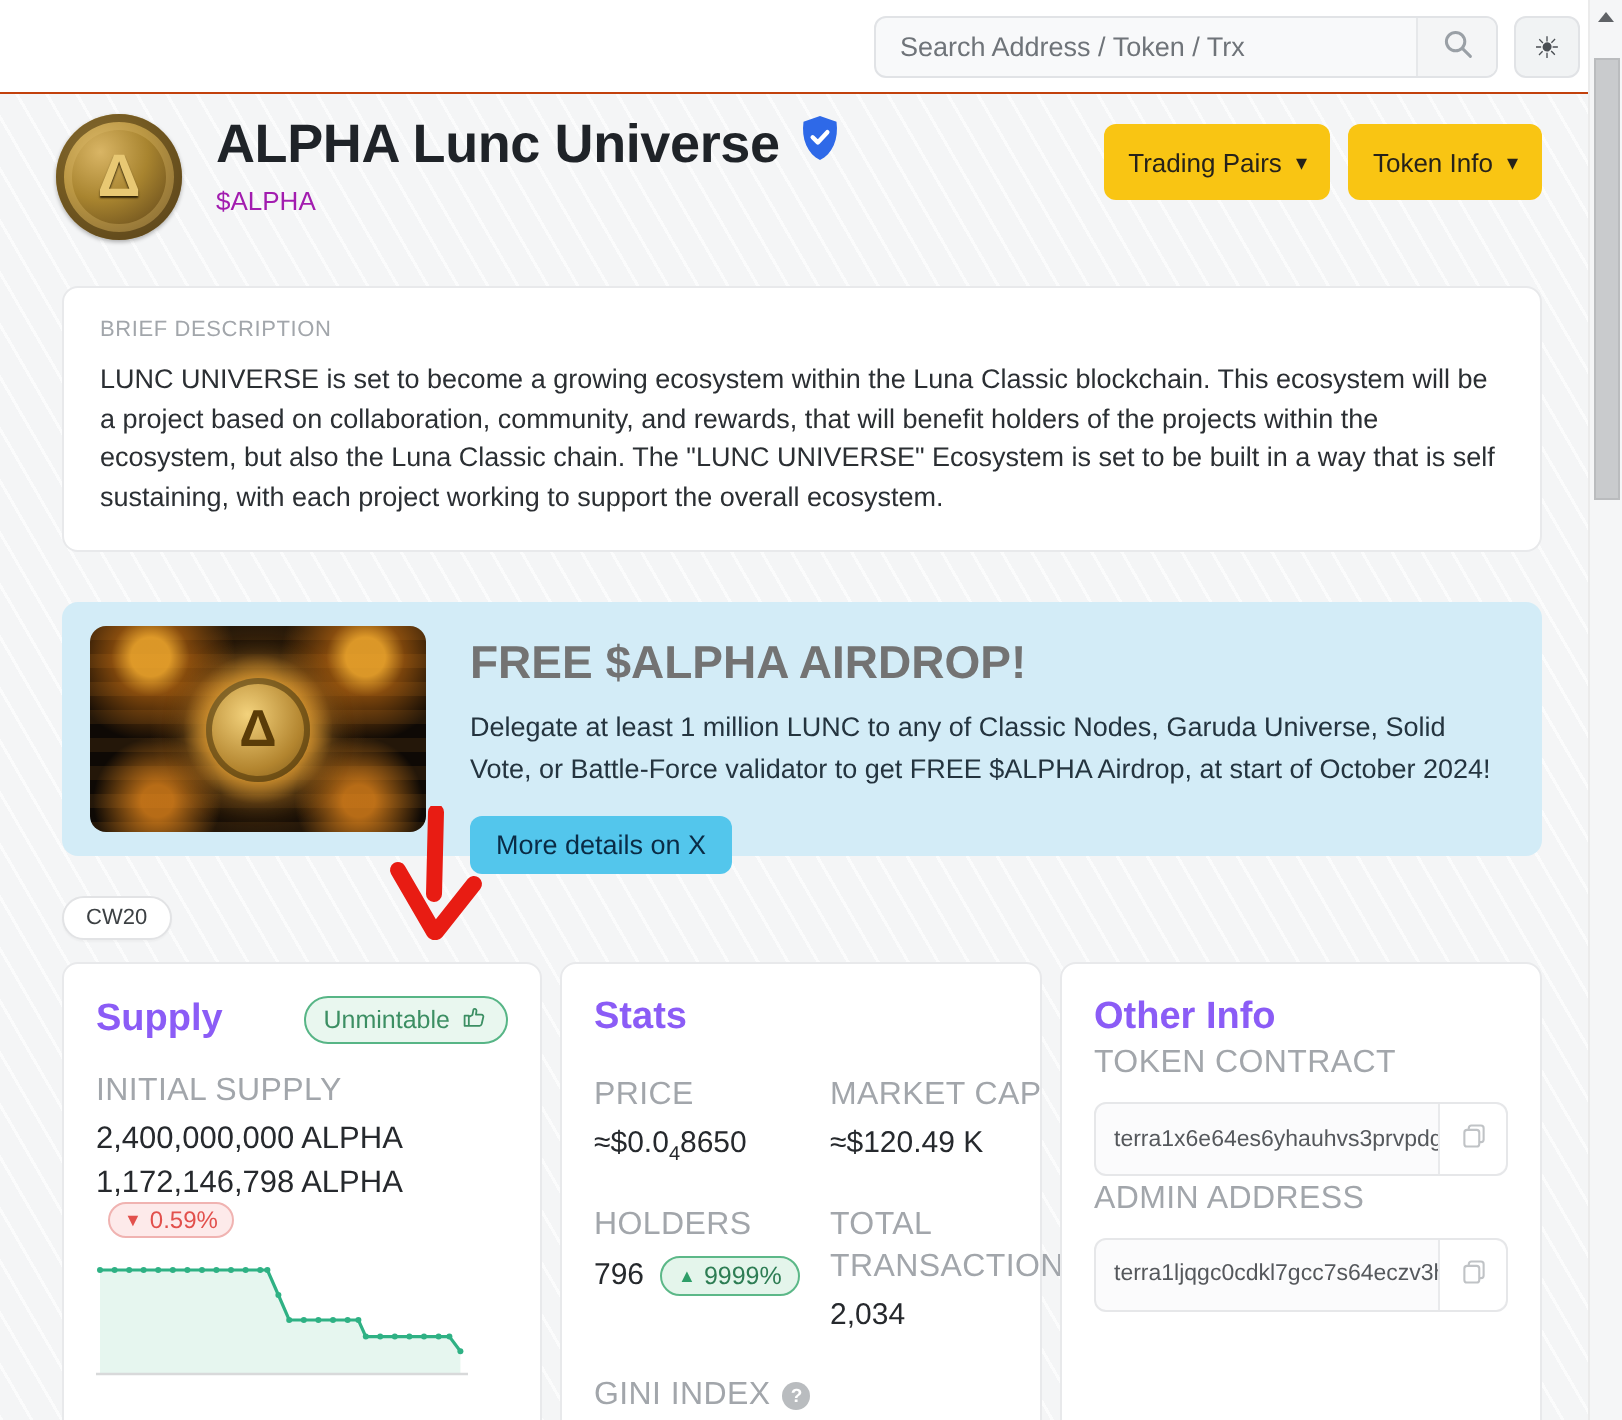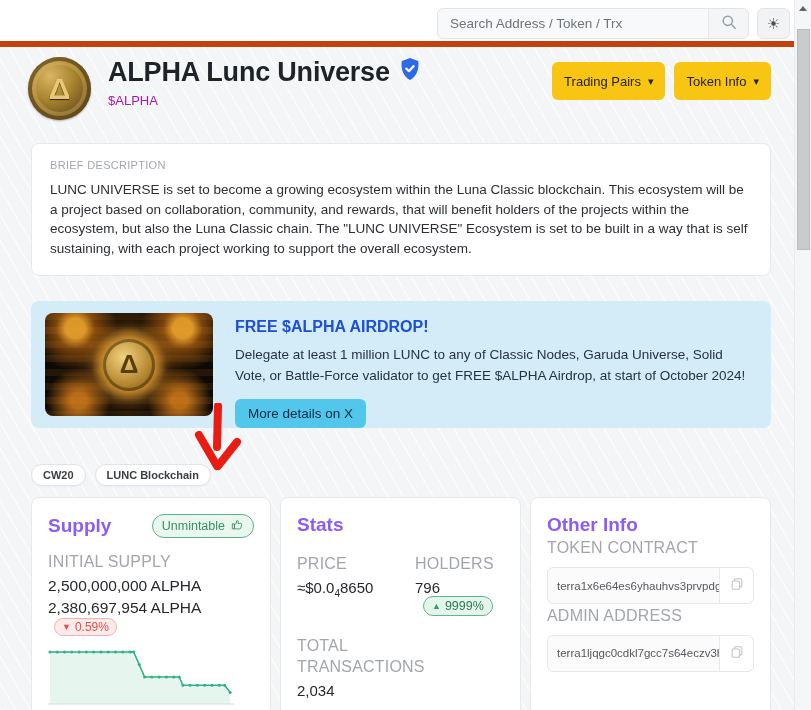--- a/index.html
+++ b/index.html
@@ -6,21 +6,21 @@
   html,body { width:811px; height:710px; overflow:hidden; }
   body {
     font-family:"Liberation Sans", sans-serif;
     background-color:#f4f5f6;
     background-image:repeating-linear-gradient(60deg, rgba(255,255,255,.65) 0px, rgba(255,255,255,.65) 1.5px, transparent 1.5px, transparent 13px);
     color:#25292e;
     position:relative;
   }
 
   
-  .topbar { position:absolute; top:0; left:0; right:17px; height:47px; background:#fff; border-bottom:6px solid #c2410c; z-index:3; }
+  .topbar { position:absolute; top:0; left:0; right:17px; height:47px; background:#fff; border-bottom:1px solid #c2410c; z-index:3; }
   .search-group { position:absolute; left:437px; top:8px; display:flex; height:31px; border:1px solid #e1e3e6; border-radius:6px; overflow:hidden; background:#f8f9fa; width:312px; }
   .search-input { flex:1; border:none; outline:none; background:transparent; padding:0 12px; font-size:13.5px; color:#3c4043; font-family:"Liberation Sans", sans-serif; }
   .search-input::placeholder { color:#6f7479; }
   .search-btn { width:40px; border:none; border-left:1px solid #e6e8ea; background:#f4f5f6; cursor:pointer; display:flex; align-items:center; justify-content:center; }
   .theme-btn { position:absolute; left:757px; top:8px; width:33px; height:31px; background:#f1f3f4; border:1px solid #e1e3e6; border-radius:6px; display:flex; align-items:center; justify-content:center; font-size:15px; color:#4a4e53; cursor:pointer; }
 
   
   .header-row { display:flex; align-items:flex-start; padding:57px 40px 0 28px; }
   .coin { width:63px; height:63px; border-radius:50%; flex:0 0 63px;
     background:radial-gradient(circle at 35% 30%, #d9b565 0%, #a8842f 40%, #6b4f1d 75%, #463308 100%);
@@ -46,27 +46,27 @@
     background:
       radial-gradient(circle at 18% 15%, rgba(255,176,46,.85) 0 6%, rgba(255,140,20,.45) 12%, transparent 26%),
       radial-gradient(circle at 82% 15%, rgba(255,176,46,.85) 0 6%, rgba(255,140,20,.45) 12%, transparent 26%),
       radial-gradient(circle at 20% 85%, rgba(255,150,30,.7) 0 5%, transparent 20%),
       radial-gradient(circle at 80% 85%, rgba(255,150,30,.7) 0 5%, transparent 20%),
       radial-gradient(circle at 50% 50%, rgba(250,200,90,.95) 0 14%, rgba(190,130,40,.85) 24%, rgba(90,55,15,.5) 38%, transparent 55%),
       repeating-linear-gradient(180deg, #241709 0 7px, #0e0905 7px 14px);
     display:flex; align-items:center; justify-content:center; }
   .banner-emblem { width:52px; height:52px; border-radius:50%; background:radial-gradient(circle at 40% 35%, #f3d27c, #b3852f 60%, #6e4c14); box-shadow:0 0 14px 6px rgba(255,180,60,.55), inset 0 0 0 3px rgba(80,55,10,.6); display:flex; align-items:center; justify-content:center; font-size:26px; font-weight:bold; color:#5a3c08; }
   .banner-body { padding-top:5px; }
-  .banner-title { font-size:16px; font-weight:bold; color:#1d4ed8; }
+  .banner-title { font-size:23px; font-weight:bold; color:#737373; }
   .banner-text { margin-top:9px; font-size:13.5px; line-height:1.5; color:#24343f; max-width:520px; }
   .banner-text .bold { font-weight:normal; }
   .banner-btn { margin-top:13px; display:inline-block; background:#53c6ec; color:#0a2b45; border:none; border-radius:6px; padding:7px 13px; font-size:13.5px; cursor:pointer; font-family:"Liberation Sans", sans-serif; }
 
   .tags-row { margin-top:20px; display:flex; gap:9px; }
-  .tag-pill { background:#fff; border:1px solid #e2e3e5; border-radius:999px; padding:4px 11px; font-size:11px; font-weight:bold; color:#3c4043; box-shadow:0 1px 1px rgba(0,0,0,.03);margin-top:16px; }
+  .tag-pill { background:#fff; border:1px solid #e2e3e5; border-radius:999px; padding:4px 11px; font-size:11px; font-weight:normal; color:#3c4043; box-shadow:0 1px 1px rgba(0,0,0,.03); }
 
   .cards-row { margin-top:11px; display:flex; gap:9px; align-items:stretch; }
   .info-card { padding:16px; }
   .supply-card { width:240px; flex:0 0 240px; }
   .stats-card  { width:241px; flex:0 0 241px; }
   .other-card  { width:241px; flex:0 0 241px; }
   .card-title-row { display:flex; justify-content:space-between; align-items:center; }
   .card-title { font-size:19px; font-weight:bold; color:#8b5cf6; }
 
   .badge-green { display:inline-flex; align-items:center; gap:6px; background:#e9f7ef; border:1px solid #57b586; color:#3c8f63; border-radius:999px; padding:3px 9px; font-size:12.5px; }
@@ -161,41 +161,40 @@
     </div>
     <div class="banner-body">
       <div class="banner-title">FREE $ALPHA AIRDROP!</div>
       <div class="banner-text"><span>Delegate at least 1 million LUNC to any of </span><span class="bold">Classic Nodes</span><span>, </span><span class="bold">Garuda Universe</span><span>, </span><span class="bold">Solid Vote</span><span>, or </span><span class="bold">Battle-Force</span><span> validator to get </span><span class="bold">FREE</span><span> $ALPHA Airdrop, at start of October 2024!</span></div>
       <button class="banner-btn">More details on X</button>
     </div>
   </div>
 
   <div class="tags-row">
     <span class="tag-pill">CW20</span>
-    <span class="tag-pill">LUNC Blockchain</span>
   </div>
 
   <div class="cards-row">
 
     <div class="card info-card supply-card">
       <div class="card-title-row">
         <div class="card-title">Supply</div>
         <span class="badge-green">
           <span>Unmintable</span>
           <span>
             <svg width="13" height="13" viewBox="0 0 16 16">
                 <path d="M1.6 7.2h2.6v6.2H1.6z M4.2 12.6V8l2.2-1.2.6-3.2c.2-1 2-.7 1.9.6l-.3 2.4h3.4c.8 0 1.3.7 1.1 1.4l-1 4.3c-.2.6-.7 1.1-1.3 1.1H4.2z" fill="none" stroke="#3c8f63" stroke-width="1.1" stroke-linejoin="round"></path>
               </svg>
           </span>
         </span>
       </div>
       <div class="stat-label">INITIAL SUPPLY</div>
-      <div class="stat-value supply-value">2,500,000,000 ALPHA</div>
+      <div class="stat-value supply-value">2,400,000,000 ALPHA</div>
       <div class="stat-value supply-value">
-        <span>2,380,697,954 ALPHA</span><span class="pill-red">
+        <span>1,172,146,798 ALPHA</span><span class="pill-red">
             <span class="tri">▼</span>
             <span>0.59%</span>
           </span>
       </div>
       <div class="spark-wrap">
         <svg width="186" height="64" viewBox="0 0 186 64">
             <path d="M2,58 L2.0,6.0 L9.3,6.0 L16.6,6.0 L23.8,6.0 L31.1,6.0 L38.4,6.0 L45.7,6.0 L53.0,6.0 L60.2,6.0 L67.5,6.0 L74.8,6.0 L82.1,6.0 L85.7,6.0 L91.2,18.5 L96.6,31.0 L103.9,31.0 L111.2,31.0 L118.5,31.0 L125.8,31.0 L131.2,31.0 L134.9,39.3 L142.1,39.3 L149.4,39.3 L156.7,39.3 L164.0,39.3 L171.3,39.3 L176.7,39.3 L182.2,46.6 L182.2,58 Z" fill="rgba(61,189,133,0.13)"></path>
             <line x1="0" x2="186" y1="58" y2="58" stroke="#d8d9da" stroke-width="1.2"></line>
             <polyline points="2.0,6.0 9.3,6.0 16.6,6.0 23.8,6.0 31.1,6.0 38.4,6.0 45.7,6.0 53.0,6.0 60.2,6.0 67.5,6.0 74.8,6.0 82.1,6.0 85.7,6.0 91.2,18.5 96.6,31.0 103.9,31.0 111.2,31.0 118.5,31.0 125.8,31.0 131.2,31.0 134.9,39.3 142.1,39.3 149.4,39.3 156.7,39.3 164.0,39.3 171.3,39.3 176.7,39.3 182.2,46.6" fill="none" stroke="#2fb184" stroke-width="1.6"></polyline>
             <circle cx="2.0" cy="6.0" r="1.5" fill="#2fb184"></circle>
@@ -231,20 +230,24 @@
     </div>
 
     <div class="card info-card stats-card">
       <div class="card-title">Stats</div>
       <div class="stats-grid">
         <div>
           <div class="stat-label">PRICE</div>
           <div class="stat-value"><span>≈$0.0</span><sub style="font-size:10px;">4</sub><span>8650</span></div>
         </div>
         <div>
+          <div class="stat-label">MARKET CAP</div>
+          <div class="stat-value">≈$120.49 K</div>
+        </div>
+        <div>
           <div class="stat-label">HOLDERS</div>
           <div class="stat-value">
             <span>796</span><span class="pill-green-sm">
                 <span class="tri">▲</span>
                 <span>9999%</span>
               </span>
           </div>
         </div>
         <div>
           <div class="stat-label">TOTAL TRANSACTIONS</div>

